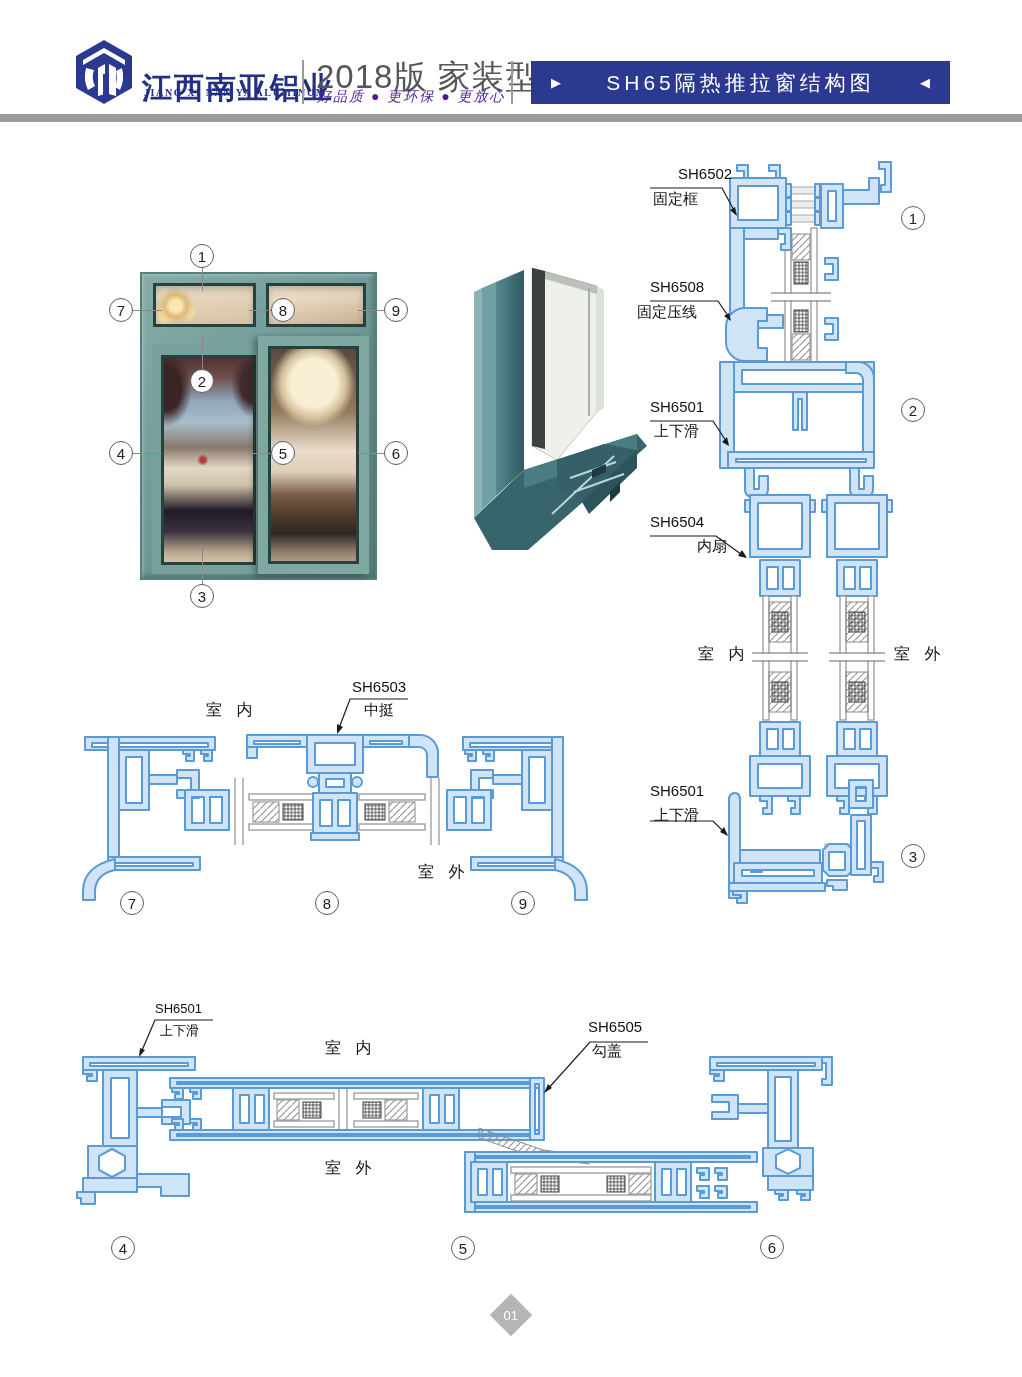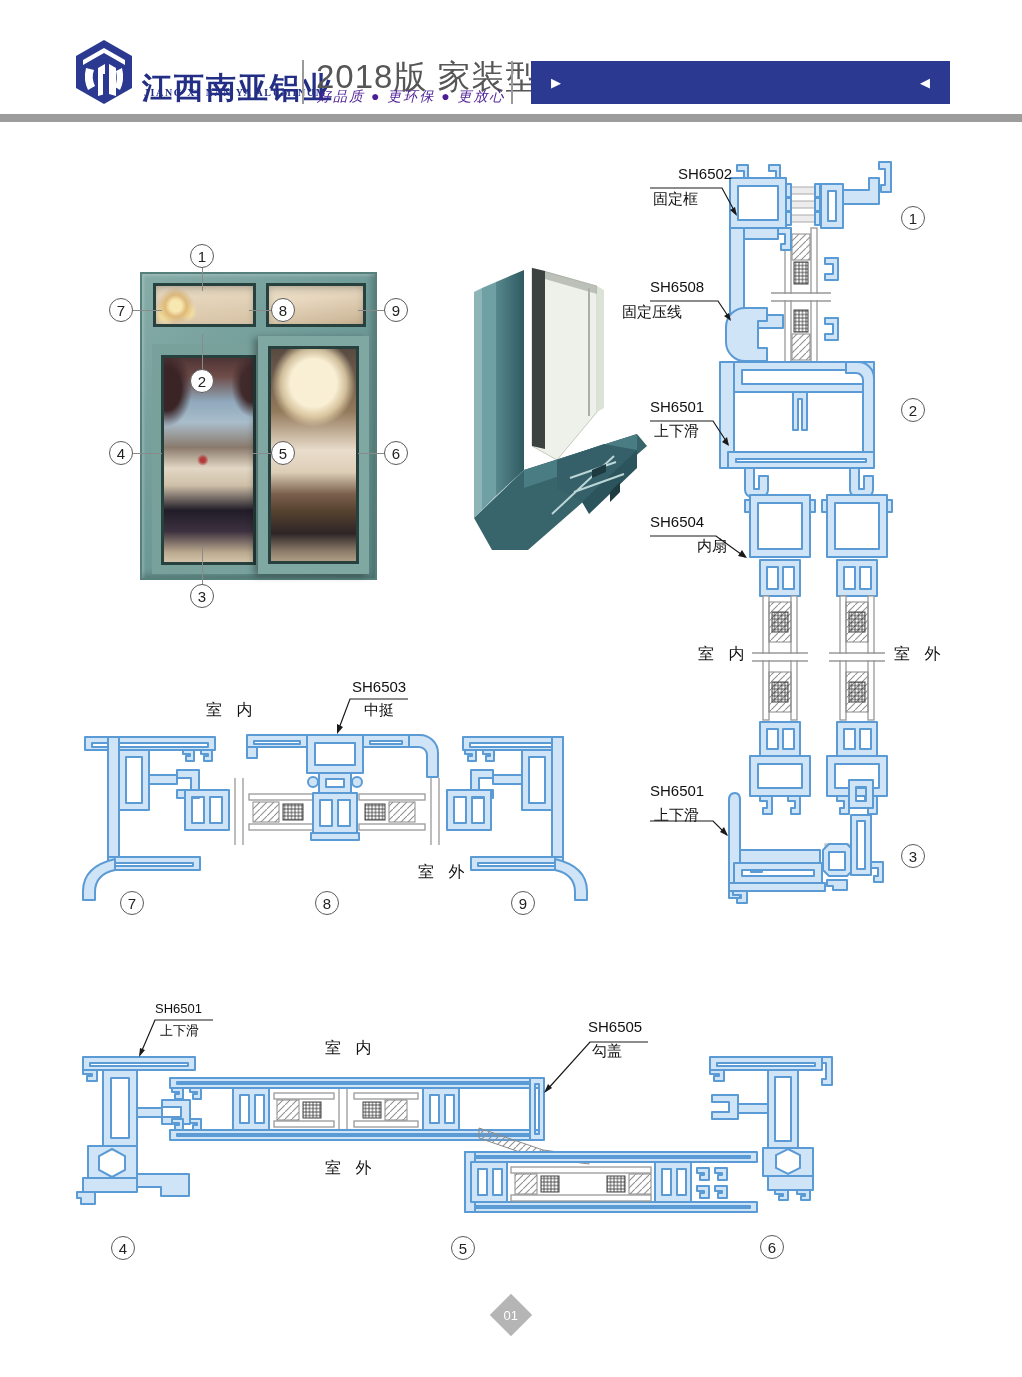--- a/index.html
+++ b/index.html
@@ -77,20 +77,21 @@
       <rect x="29" y="36" width="3" height="22" fill="#2b3990"></rect>
     </svg>
     <div class="company-cn">江西南亚铝业</div>
     <div class="company-en">JIANG XI NAN YA ALUMINUM</div>
     <div class="vdiv" style="left:302px;top:60px;height:44px"></div>
     <div class="edition">2018版  家装型材</div>
     <div class="slogan">好品质 ● 更环保 ● 更放心</div>
     <div class="vdiv" style="left:511px;top:61px;height:43px"></div>
     <div class="title-bar">
       <span class="tb-arrow">▶</span>
+      <span class="tb-text">SH65隔热推拉窗结构图</span>
       <span class="tb-arrow">◀</span>
     </div>
     <div class="gray-bar"></div>
   </div>
 
   <div class="win">
     <div class="glass g-transom-l"></div>
     <div class="glass g-transom-r"></div>
     <div class="sash sash-left">
         <div class="sash-inner-edge"></div>
@@ -253,21 +254,21 @@
       <polygon class="arr" points="84,296 77,292 82,287"></polygon>
     <polyline class="ldr" points="5,386 71,386 100,407"></polyline>
       <polygon class="arr" points="102,408 93,406 97,400"></polygon>
     <polyline class="ldr" points="5,671 68,671 82,685"></polyline>
       <polygon class="arr" points="83,686 75,682 79,677"></polygon>
   </svg>
 
   <div class="plabel" style="left:678px;top:165px">SH6502</div>
   <div class="plabel" style="left:653px;top:190px">固定框</div>
   <div class="plabel" style="left:650px;top:278px">SH6508</div>
-  <div class="plabel" style="left:622px;top:303px">固定压线</div>
+  <div class="plabel" style="left:637px;top:303px">固定压线</div>
   <div class="plabel" style="left:650px;top:398px">SH6501</div>
   <div class="plabel" style="left:654px;top:422px">上下滑</div>
   <div class="plabel" style="left:650px;top:513px">SH6504</div>
   <div class="plabel" style="left:697px;top:537px">内扇</div>
   <div class="poslabel" style="left:698px;top:644px">室 内</div>
   <div class="poslabel" style="left:894px;top:644px">室 外</div>
   <div class="plabel" style="left:650px;top:782px">SH6501</div>
   <div class="plabel" style="left:654px;top:806px">上下滑</div>
   <div class="ncircle" style="left:913px;top:218px">1</div>
   <div class="ncircle" style="left:913px;top:410px">2</div>

